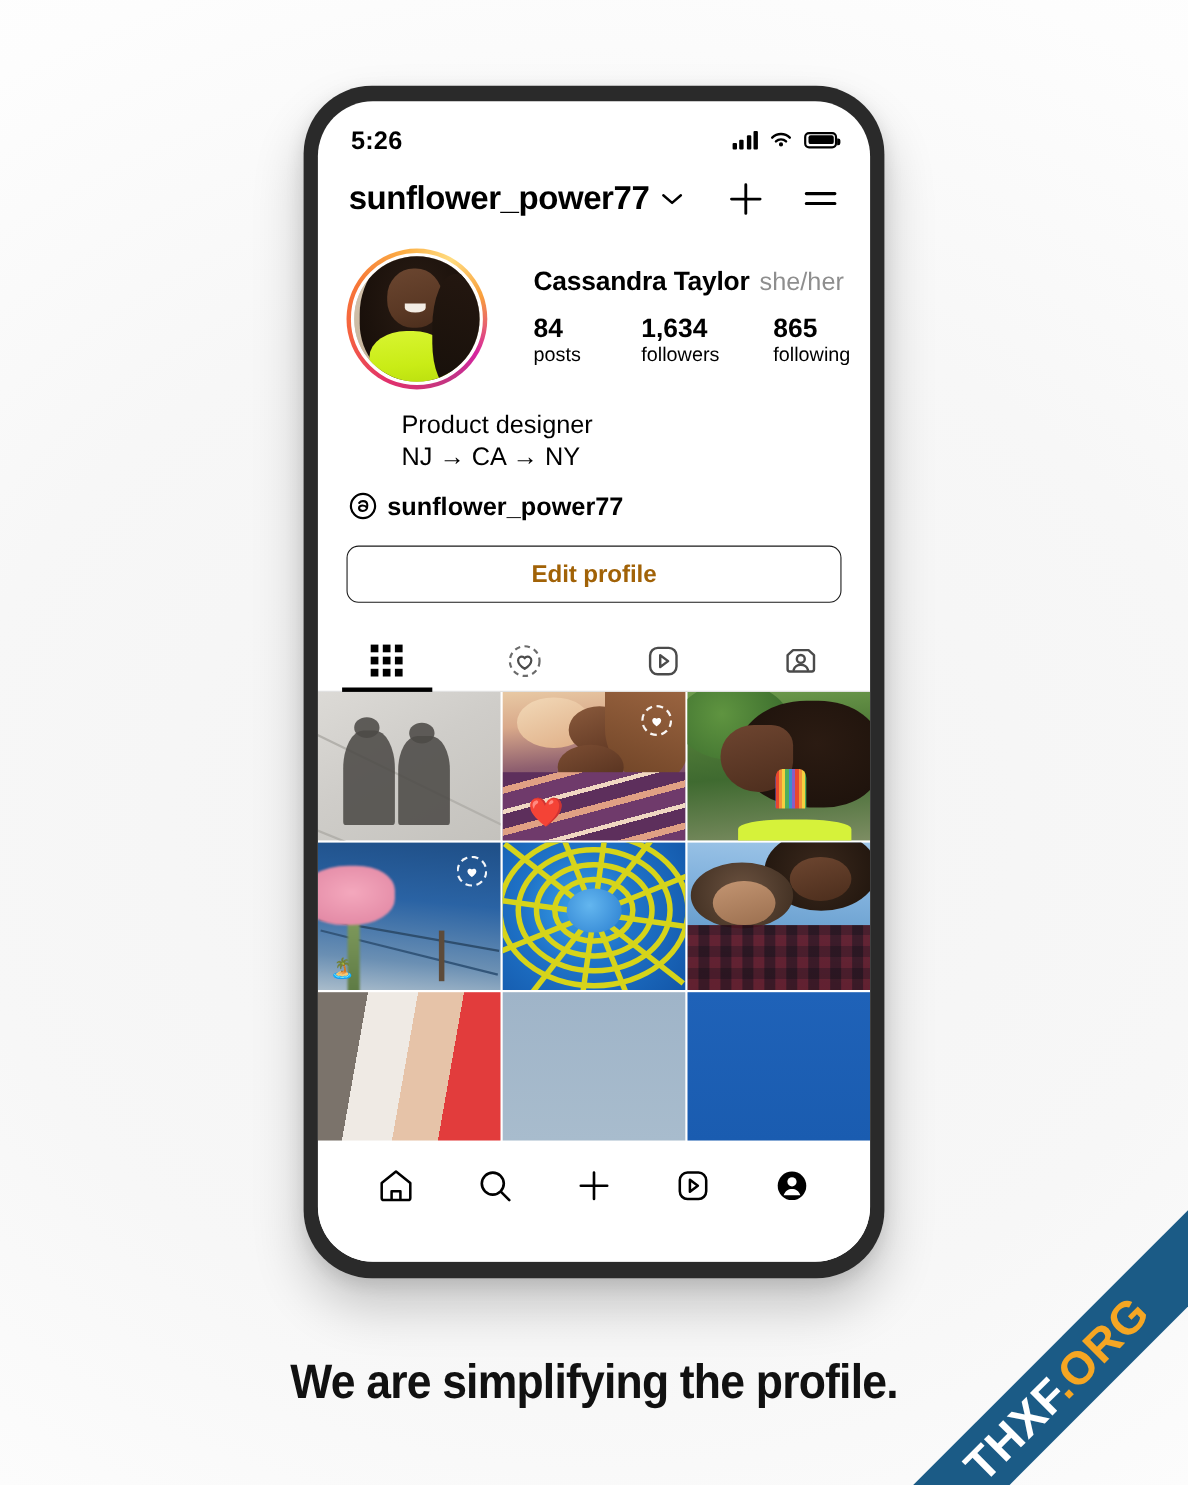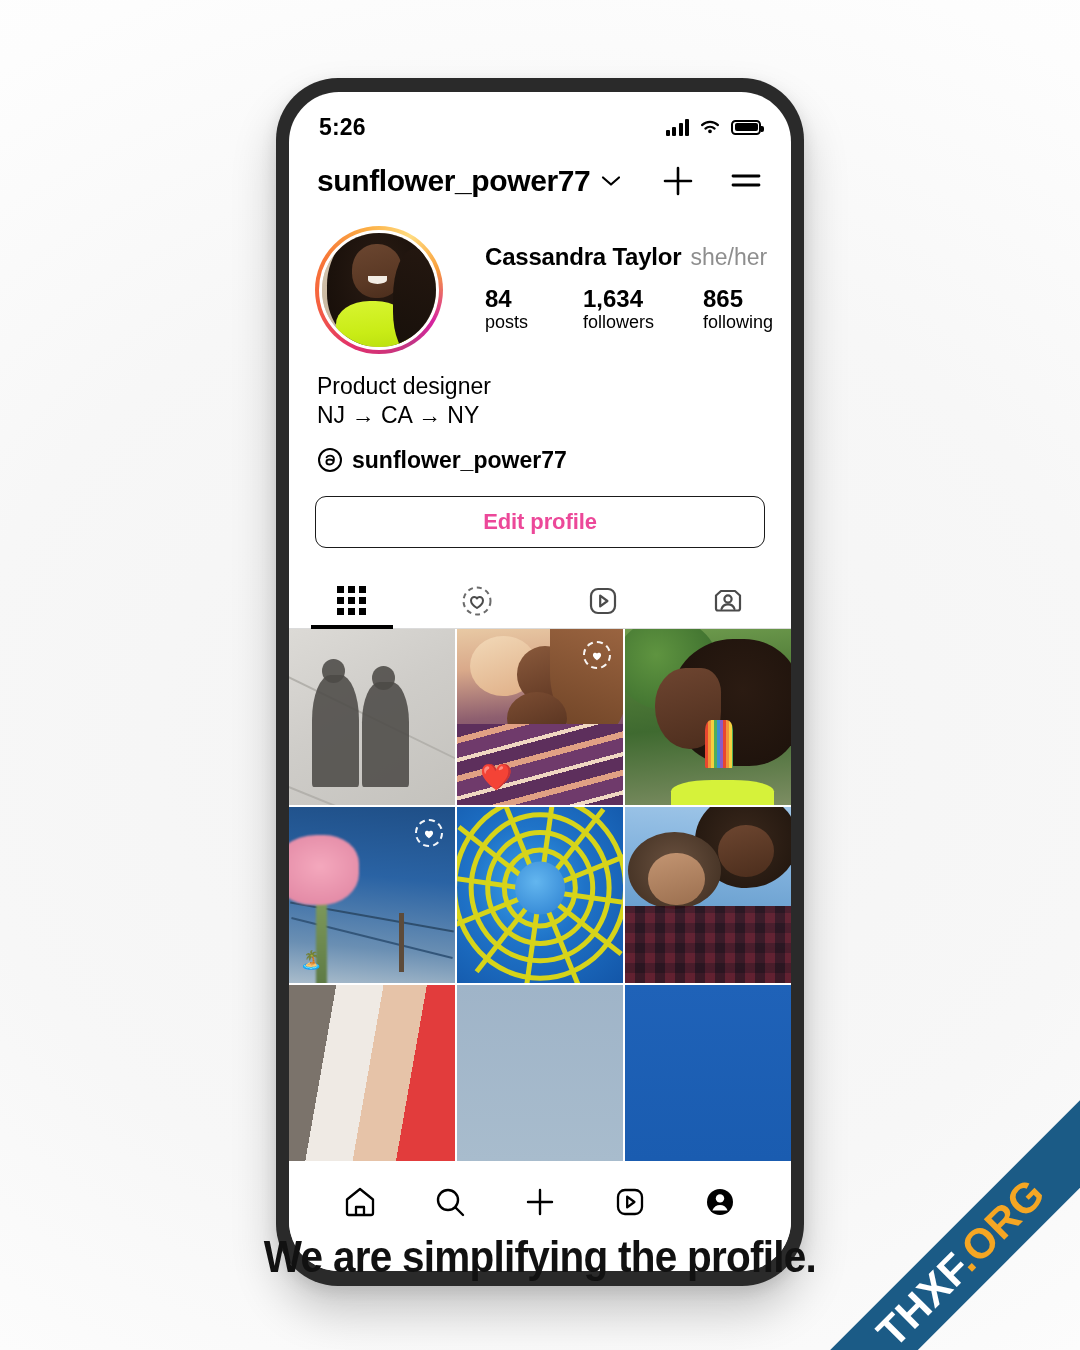--- a/index.html
+++ b/index.html
@@ -23,21 +23,21 @@
     background:
       radial-gradient(120% 80% at 50% 55%, #f4f4f4 0%, #f7f7f7 45%, #fdfdfd 75%, #ffffff 100%);
   }
 
   
   .phone {
     position: absolute;
     left: 276px;
     top: 78px;
     width: 528px;
-    height: 1208px;
+    height: 1084px;
     background: #2a2a2a;
     border-radius: 62px;
     box-shadow: 0 26px 46px rgba(0,0,0,0.20), 0 6px 16px rgba(0,0,0,0.10);
     padding: 14px 13px 15px 13px;
   }
   .screen {
     width: 100%;
     height: 100%;
     background: #ffffff;
     border-radius: 50px;
@@ -152,41 +152,41 @@
   }
   .display-name { font-size: 24px; font-weight: 700; color: #000; letter-spacing: -0.2px; }
   .pronouns { font-size: 23px; color: #8e8e8e; font-weight: 400; }
   .stats { display: flex; gap: 0; }
   .stat { width: 98px; }
   .stat:nth-child(2) { width: 120px; }
   .stat-num { font-size: 24px; font-weight: 700; color: #000; line-height: 1.15; }
   .stat-label { font-size: 18px; color: #000; line-height: 1.15; }
 
   
-  .bio { padding: 18px 42px 0 28px; }
+  .bio { padding: 18px 42px 0 28px; margin-left: 48px; }
   .bio-line { font-size: 23px; color: #000; line-height: 1.28; }
   .threads-row {
     display: flex; align-items: center; gap: 9px;
     padding: 16px 28px 0 28px;
   }
   .threads-handle { font-size: 23px; font-weight: 700; color: #000; }
 
   
   .actions {
     display: flex; gap: 14px;
     padding: 22px 26px 0 26px;
   }
   .btn {
     flex: 1;
     height: 52px;
     border: 1.6px solid #1a1a1a;
     border-radius: 11px;
     background: #fff;
     display: flex; align-items: center; justify-content: center;
-    font-size: 22px; font-weight: 700; color: #ec4899;
+    font-size: 22px; font-weight: 700; color: #a16207;
     letter-spacing: -0.1px;
   }
 
   
   .tabs {
     display: flex;
     margin-top: 26px;
     border-bottom: 1px solid #dbdbdb;
   }
   .tab {

